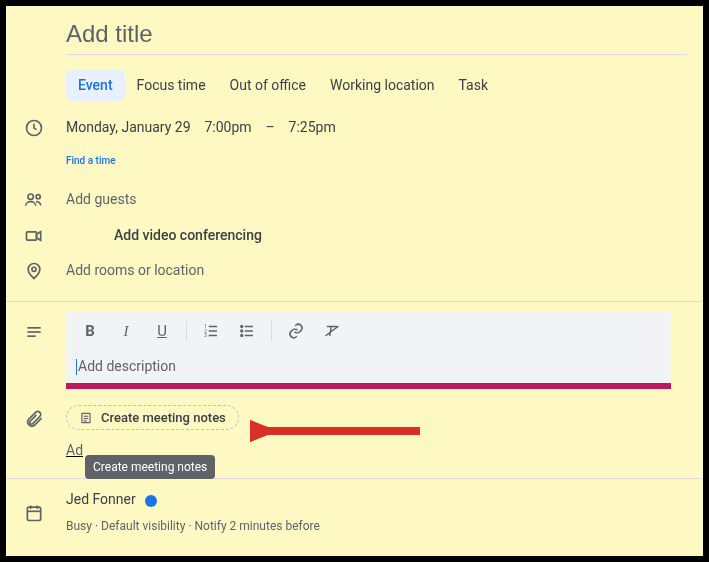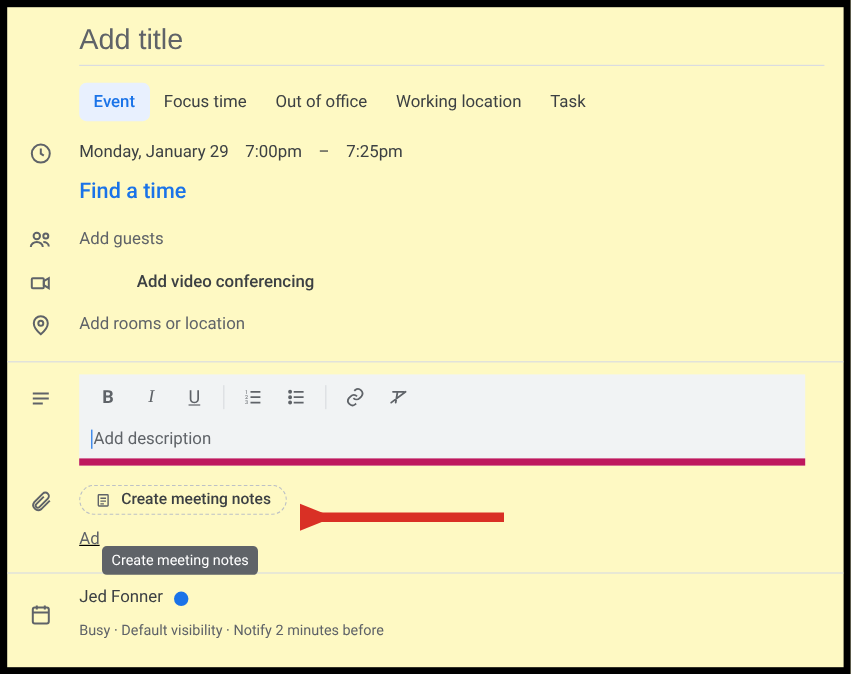--- a/index.html
+++ b/index.html
@@ -76,21 +76,21 @@
     font-size: 14px;
     color: #3c4043;
   }
   .datetime-sub {
     font-size: 12px;
     color: #5f6368;
     margin-top: 2px;
   }
   .find-time {
     color: #1a73e8;
-    font-size: 18px;
+    font-size: 10px;
     font-weight: 500;
     cursor: pointer;
   }
   .placeholder-text {
     color: #5f6368;
     font-size: 14px;
     cursor: pointer;
   }
   .bold-text {
     color: #3c4043;

